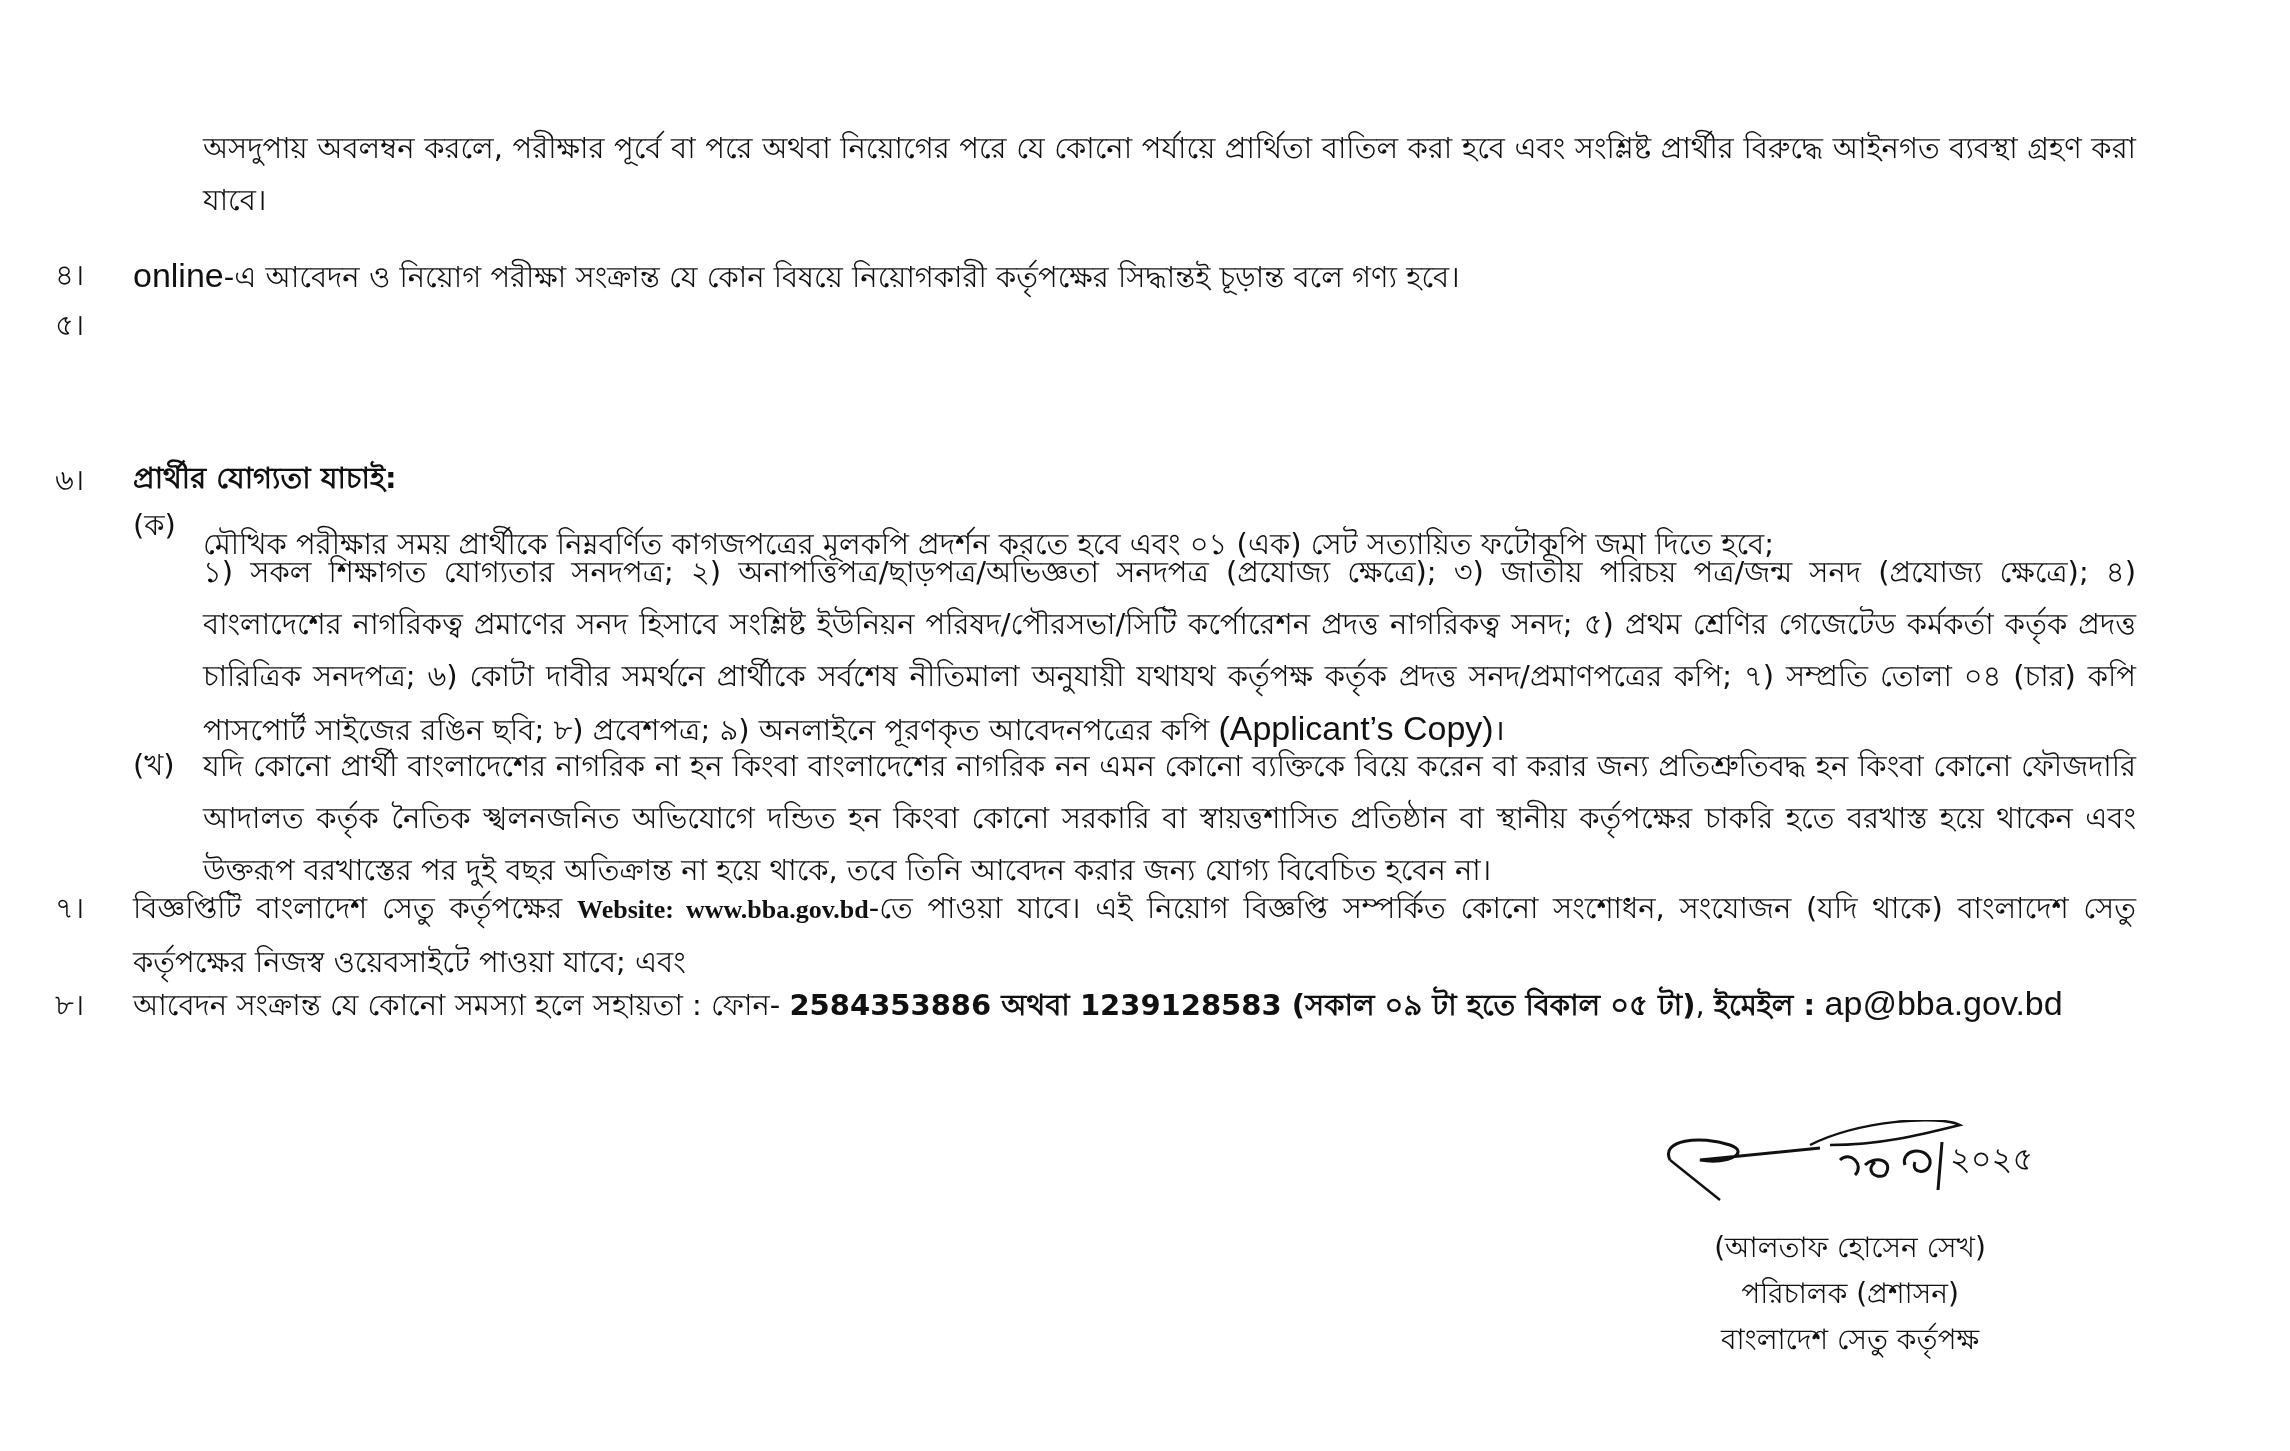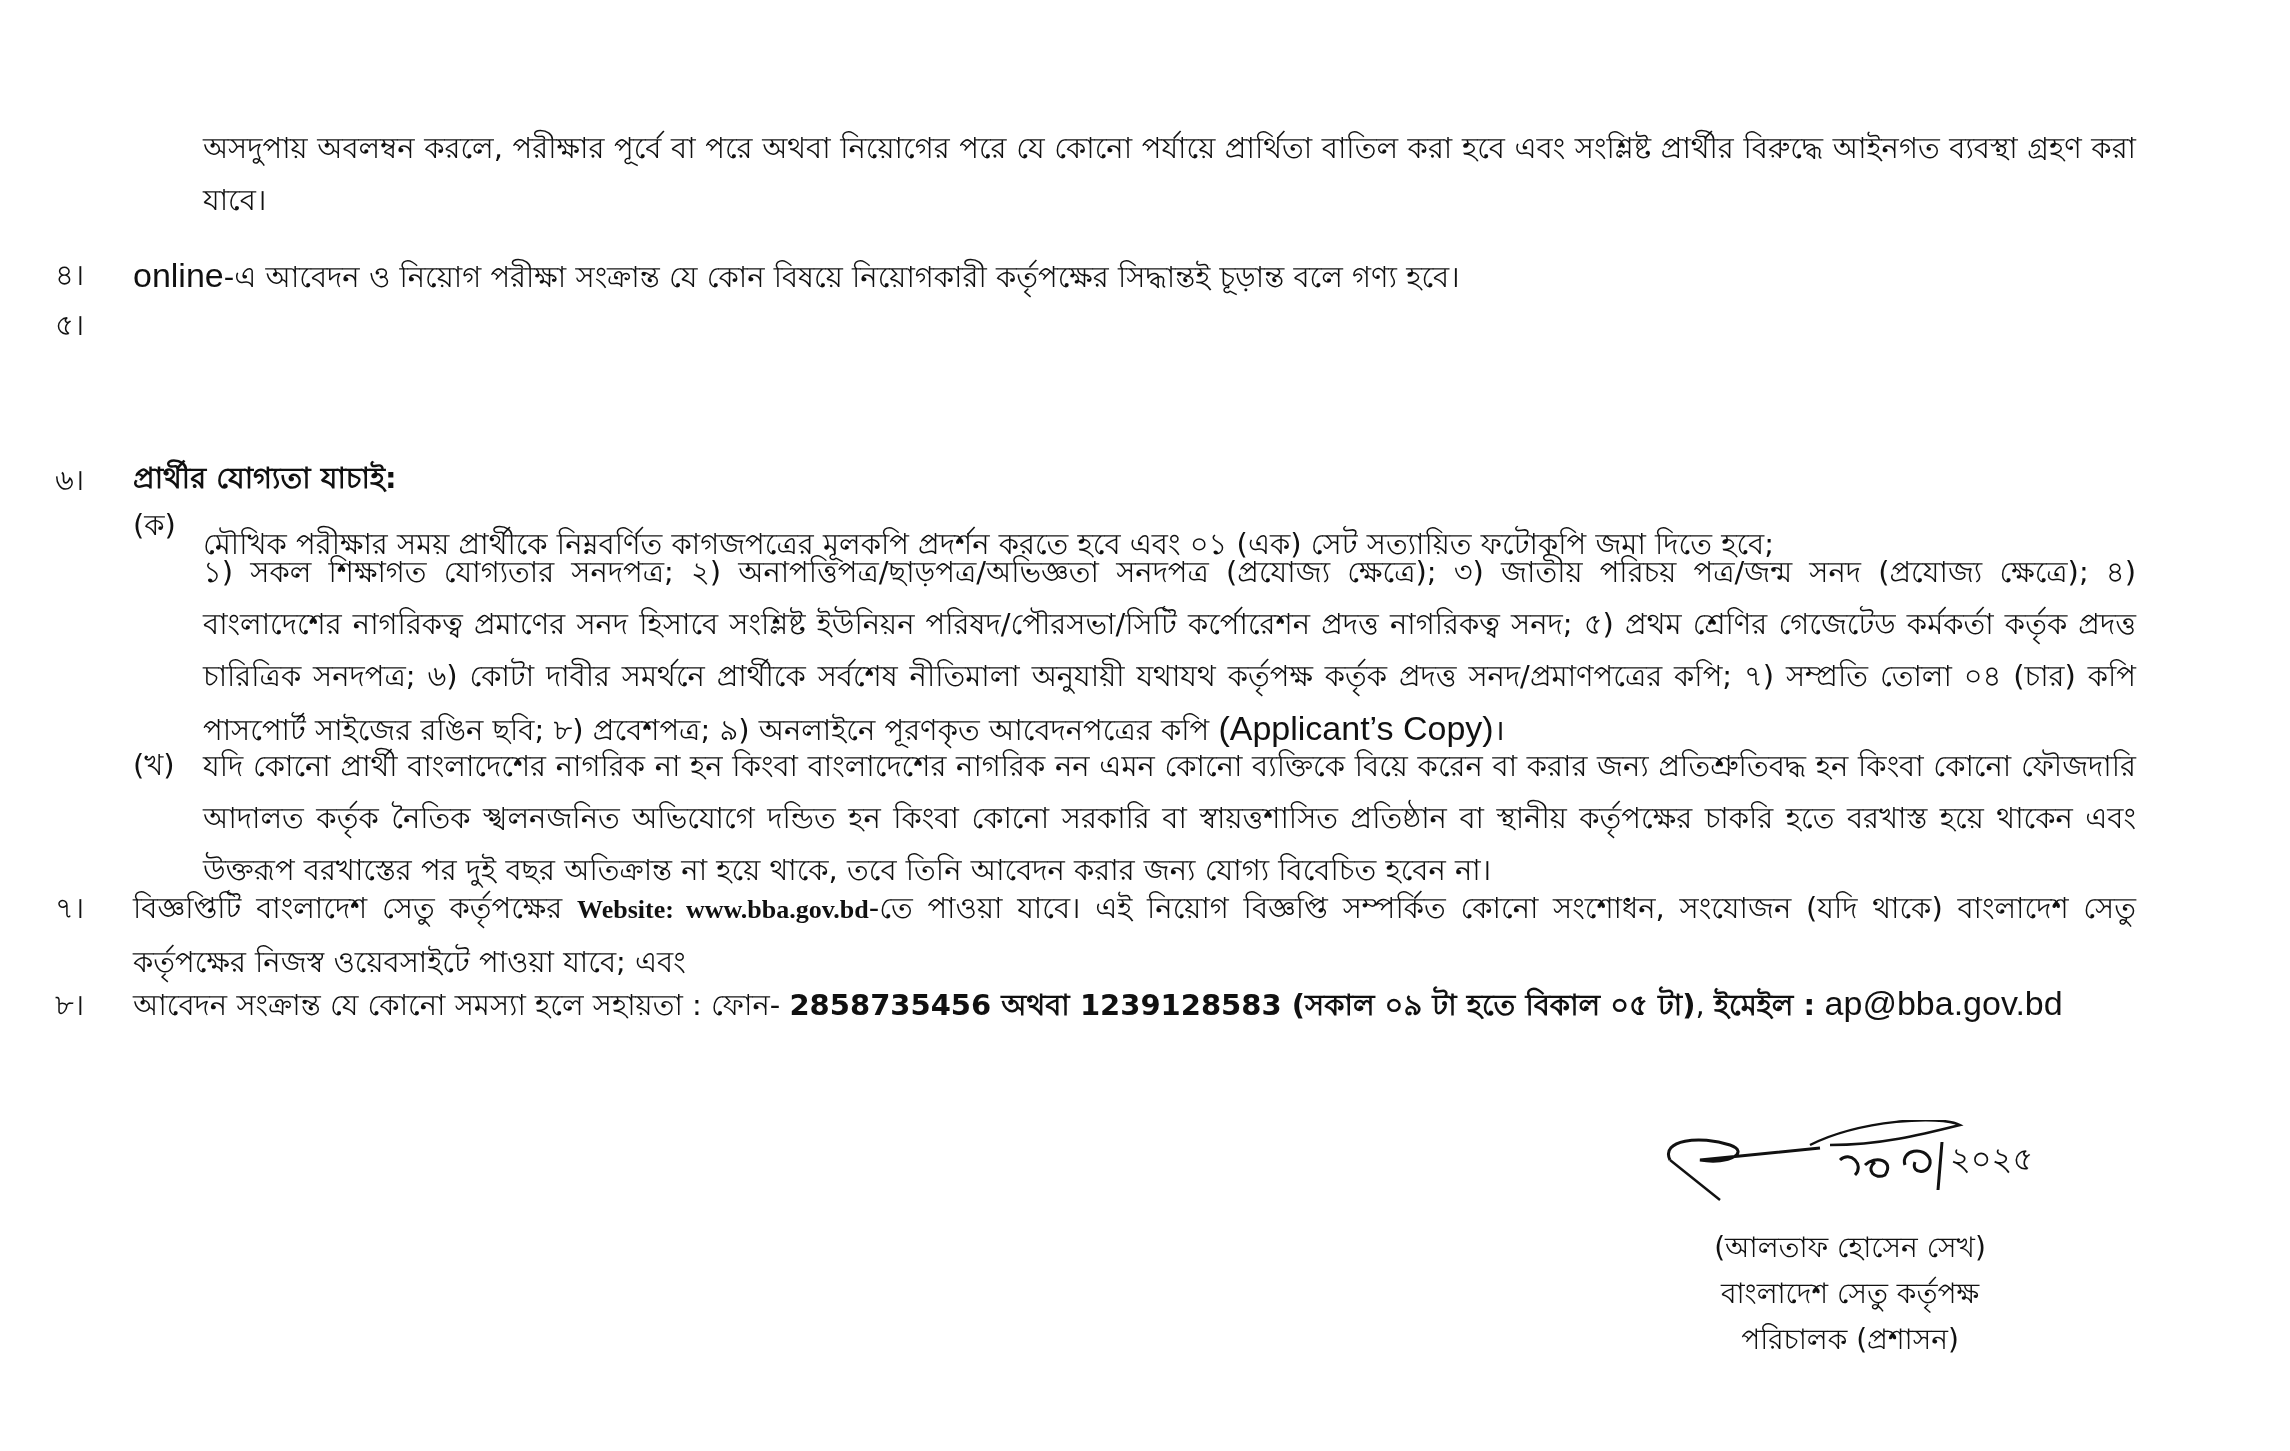--- a/index.html
+++ b/index.html
@@ -55,32 +55,32 @@
     <span>যদি কোনো প্রার্থী বাংলাদেশের নাগরিক না হন কিংবা বাংলাদেশের নাগরিক নন এমন কোনো ব্যক্তিকে বিয়ে করেন বা করার জন্য প্রতিশ্রুতিবদ্ধ হন কিংবা কোনো ফৌজদারি আদালত কর্তৃক নৈতিক স্খলনজনিত অভিযোগে দন্ডিত হন কিংবা কোনো সরকারি বা স্বায়ত্তশাসিত প্রতিষ্ঠান বা স্থানীয় কর্তৃপক্ষের চাকরি হতে বরখাস্ত হয়ে থাকেন এবং উক্তরূপ বরখাস্তের পর দুই বছর অতিক্রান্ত না হয়ে থাকে, তবে তিনি আবেদন করার জন্য যোগ্য বিবেচিত হবেন না।</span>
   </div>
 
   <div class="num" style="left:55px; top:888px;">৭।</div>
   <div class="just" style="left:133px; top:882px; width:2003px;">
     <span>বিজ্ঞপ্তিটি বাংলাদেশ সেতু কর্তৃপক্ষের </span><span class="latb">Website: www.bba.gov.bd</span><span>-তে পাওয়া যাবে। এই নিয়োগ বিজ্ঞপ্তি সম্পর্কিত কোনো সংশোধন, সংযোজন (যদি থাকে) বাংলাদেশ সেতু কর্তৃপক্ষের নিজস্ব ওয়েবসাইটে পাওয়া যাবে; এবং</span>
   </div>
 
   <div class="num" style="left:55px; top:985px;">৮।</div>
   <div class="line" style="left:133px; top:983px;">
-    <span>আবেদন সংক্রান্ত যে কোনো সমস্যা হলে সহায়তা : ফোন- </span><span class="b">2858735456</span><span class="b"> অথবা </span><span class="b">1239128583</span><span class="b"> (সকাল ০৯ টা হতে বিকাল ০৫ টা)</span><span>, </span><span class="b">ইমেইল :</span><span class="lat"> ap@bba.gov.bd</span>
+    <span>আবেদন সংক্রান্ত যে কোনো সমস্যা হলে সহায়তা : ফোন- </span><span class="b">2584353886</span><span class="b"> অথবা </span><span class="b">1239128583</span><span class="b"> (সকাল ০৯ টা হতে বিকাল ০৫ টা)</span><span>, </span><span class="b">ইমেইল :</span><span class="lat"> ap@bba.gov.bd</span>
   </div>
 
   <svg class="signature" width="420" height="110" viewBox="0 0 420 110">
     <path d="M10 40 C 0 20, 40 15, 70 25 C 90 32, 70 45, 40 40 L 160 28" fill="none" stroke="#111" stroke-width="3"></path>
     <path d="M10 40 L 60 80" fill="none" stroke="#111" stroke-width="2.5"></path>
     <path d="M150 25 C 200 0, 280 -5, 300 5 C 260 15, 220 25, 170 25" fill="none" stroke="#111" stroke-width="2.5"></path>
     <path d="M180 40 C 190 30, 205 45, 195 55 M205 45 C 215 35, 235 40, 225 55 C 215 60, 205 50, 215 42" fill="none" stroke="#111" stroke-width="3"></path>
     <path d="M245 45 C 240 30, 265 25, 270 40 C 272 55, 250 55, 255 42" fill="none" stroke="#111" stroke-width="3"></path>
     <path d="M282 22 L 278 70" fill="none" stroke="#111" stroke-width="3"></path>
     <text x="290" y="50" font-family="DejaVu Sans, sans-serif" font-size="32" fill="#111">২০২৫</text>
   </svg>
 
   <div class="sig-block">
     <div>(আলতাফ হোসেন সেখ)</div>
+    <div>পরিচালক (প্রশাসন)</div>
     <div>বাংলাদেশ সেতু কর্তৃপক্ষ</div>
-    <div>পরিচালক (প্রশাসন)</div>
   </div>
 
 </div>
 
 </body></html>

